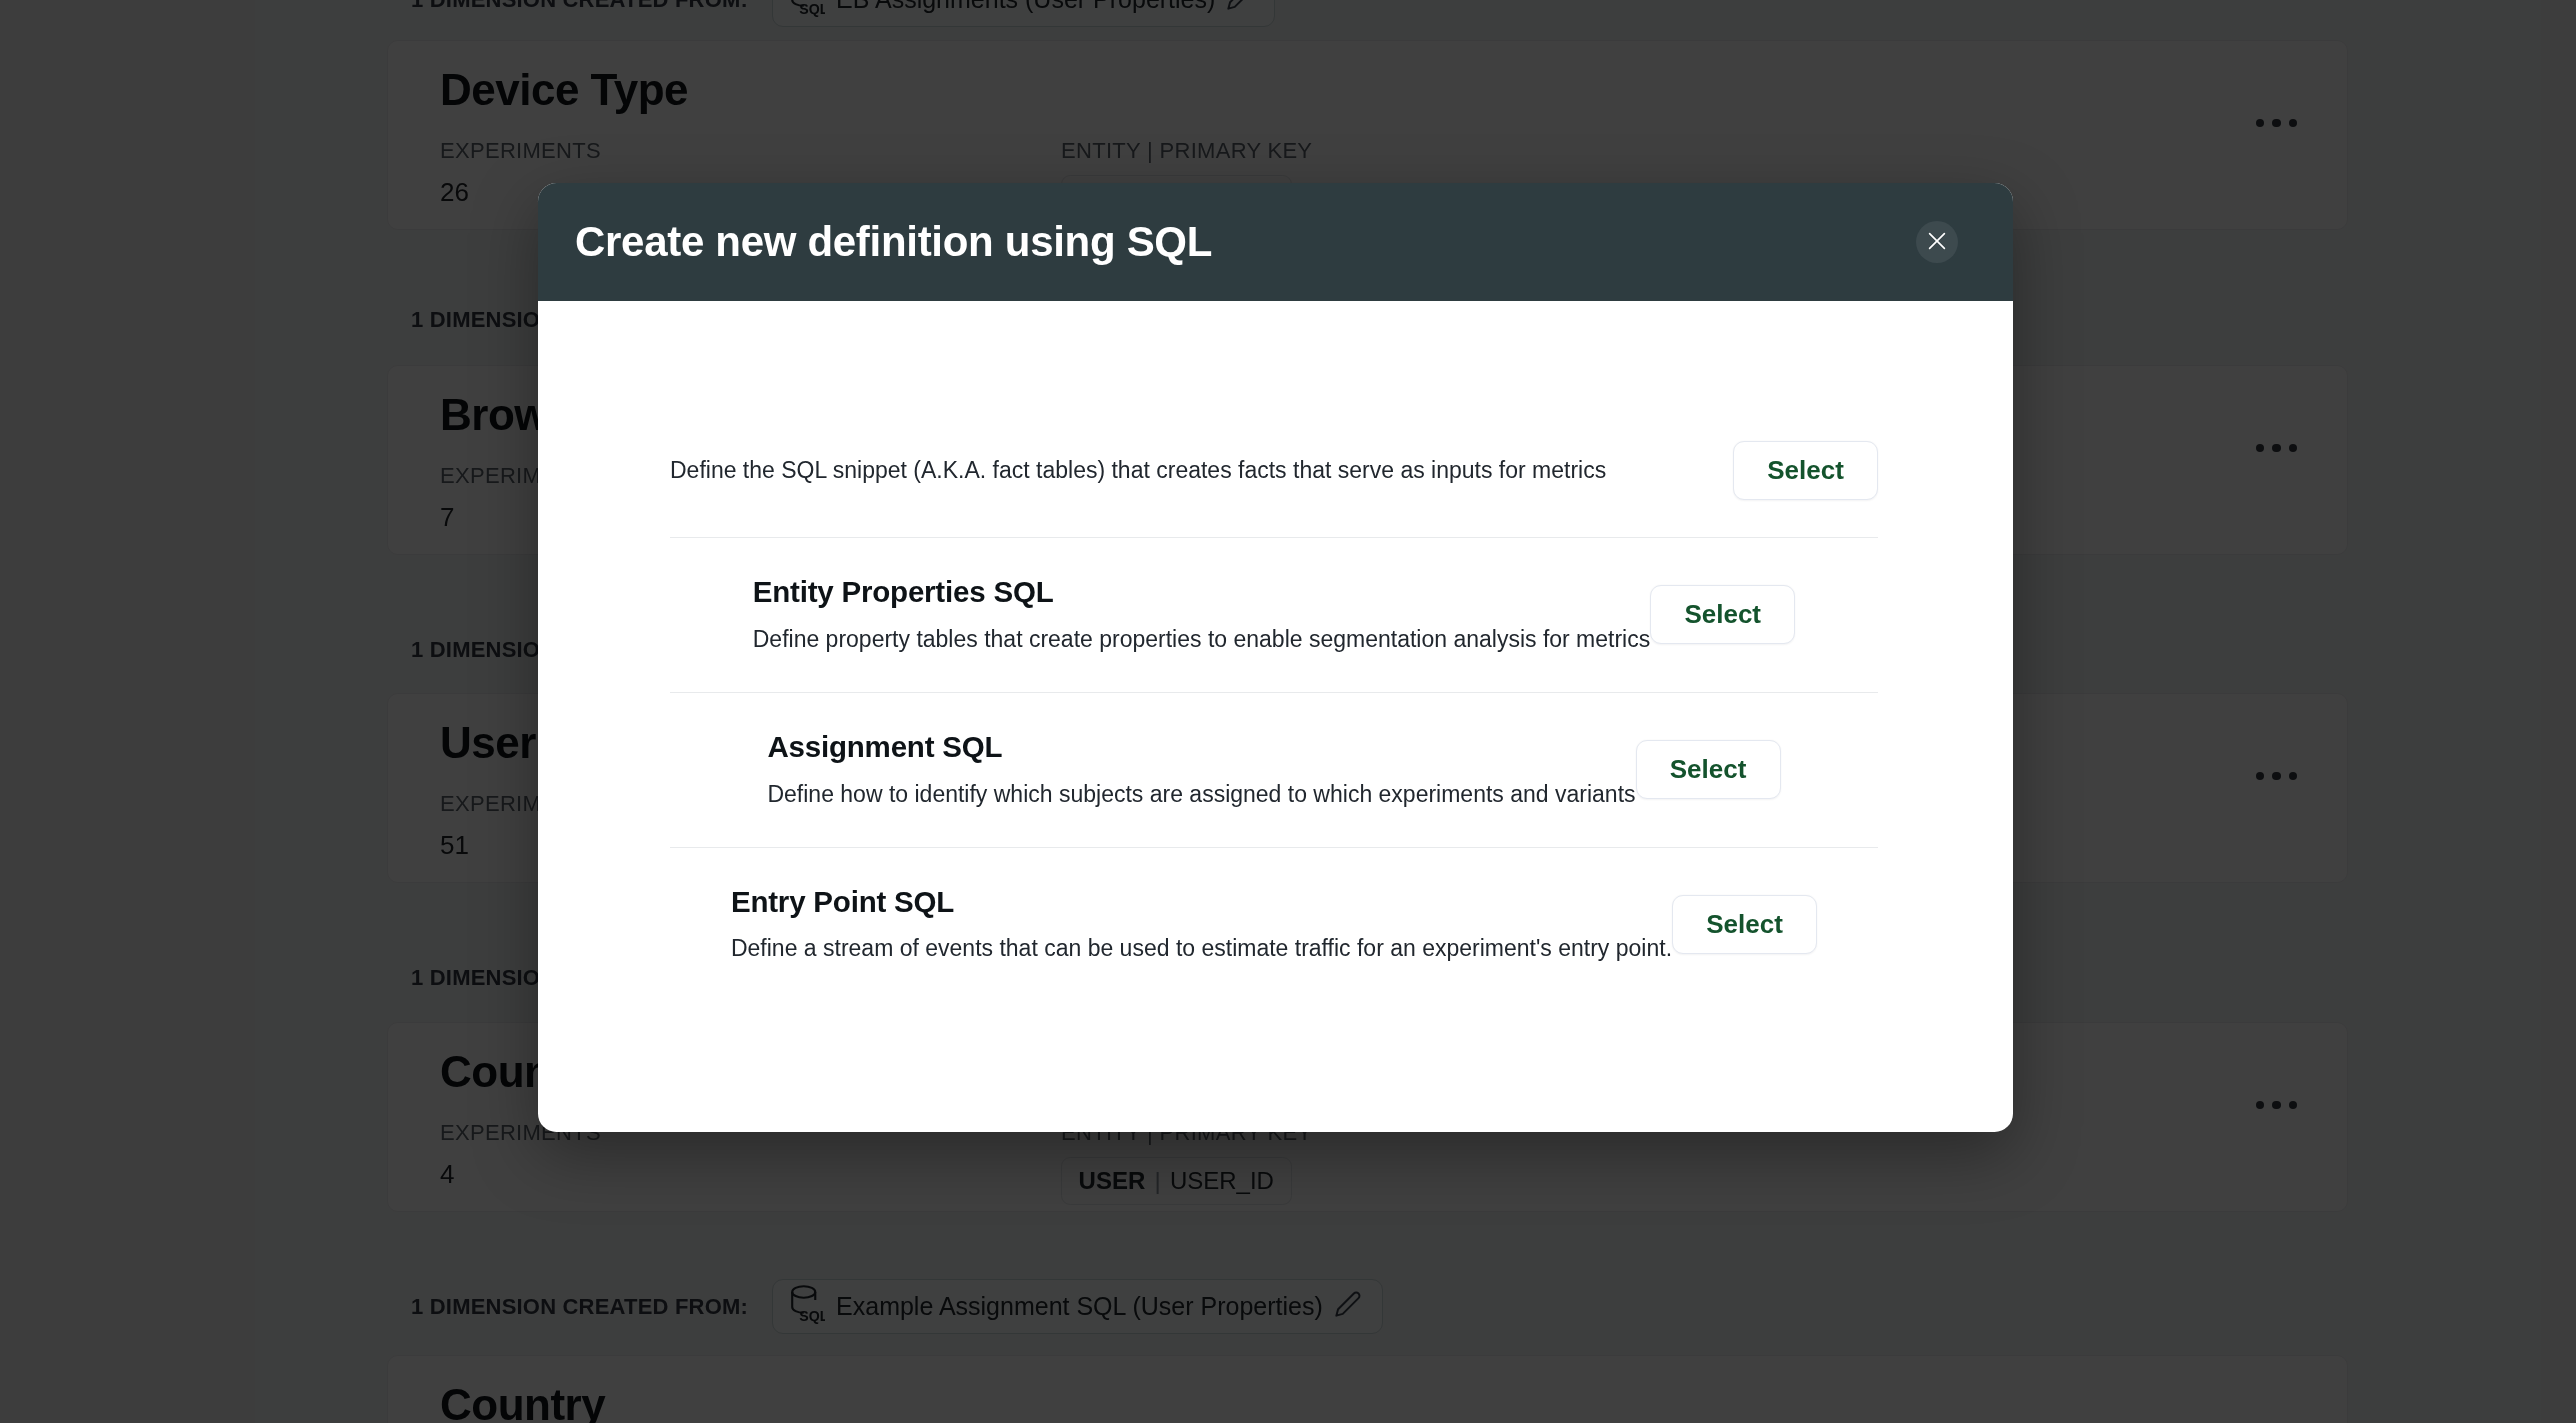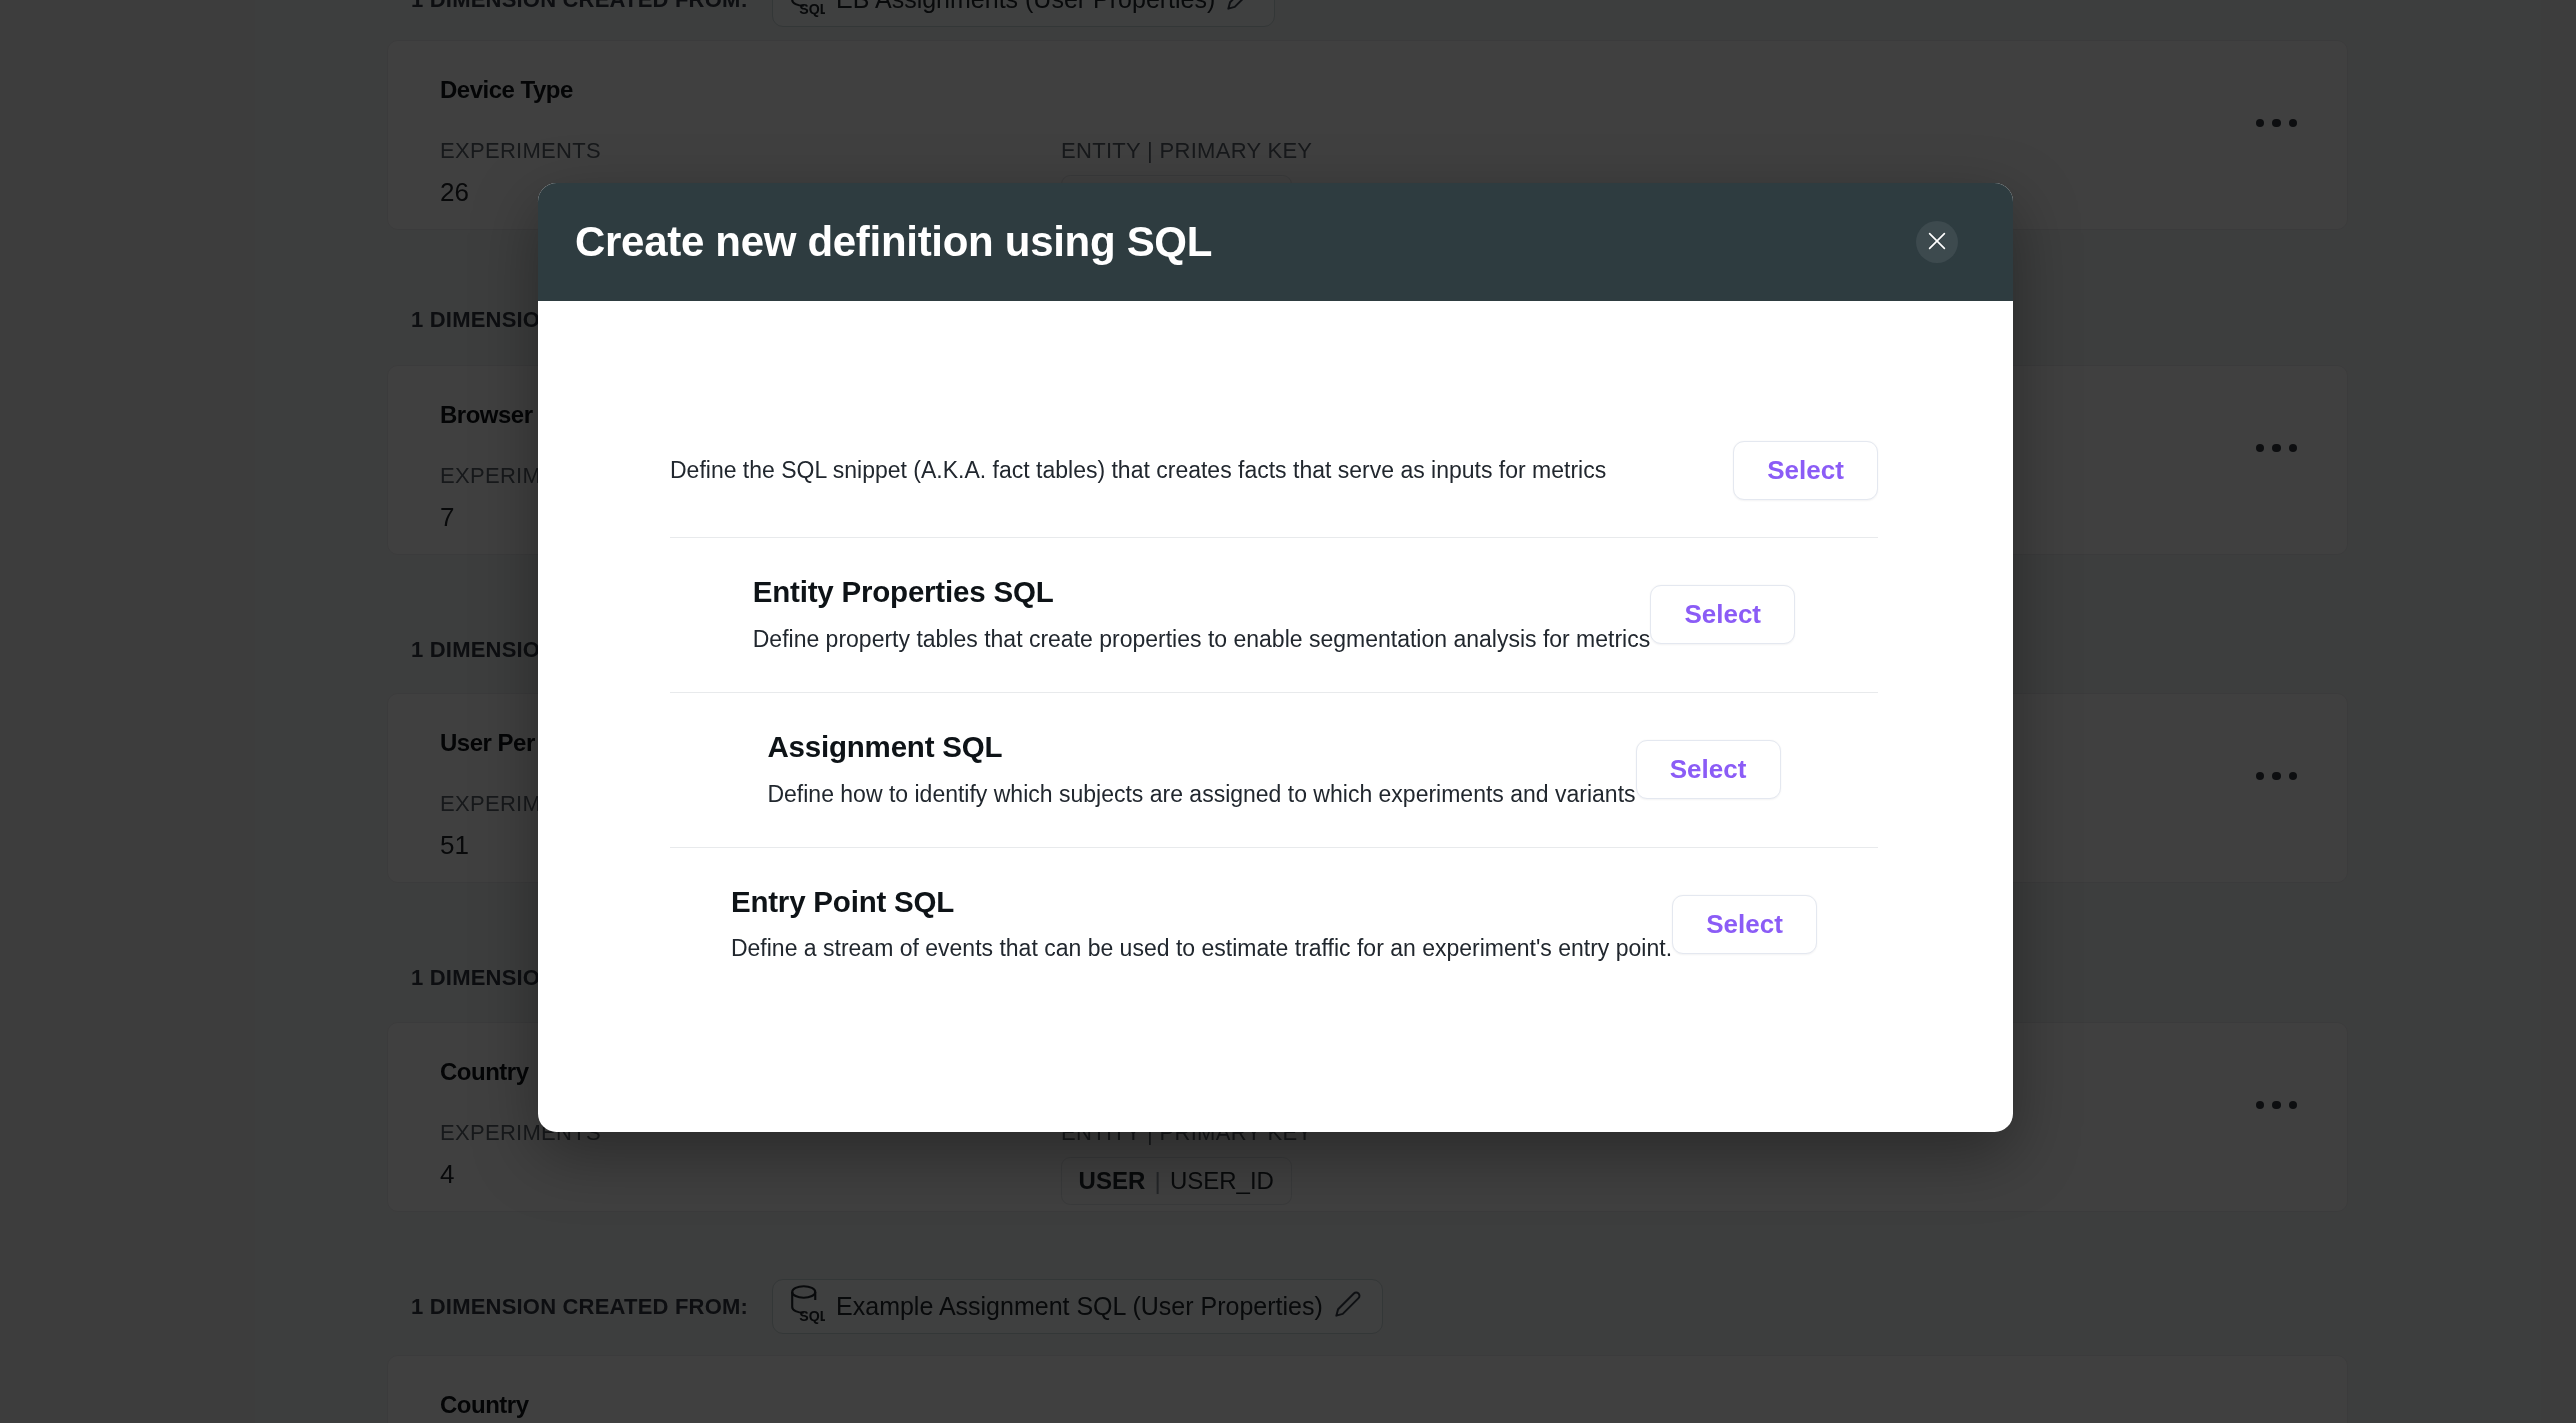--- a/index.html
+++ b/index.html
@@ -14,21 +14,21 @@
   
   .card {
     position: absolute;
     left: 387px; width: 1961px; height: 190px;
     background: #ffffff;
     border: 0.9px solid #ebecee;
     border-radius: 11px;
     padding: 28px 46px 0 52px;
   }
   .card h2 {
-    font-size: 24px; font-weight: 700; color: #101419;
+    font-size: 44px; font-weight: 700; color: #101419;
     letter-spacing: -0.5px; line-height: 41px;
   }
   .dots {
     position: absolute; right: 46px; top: 74px;
     display: flex; gap: 8.3px; align-items: center; cursor: pointer;
     padding: 3.7px;
   }
   .dots i { width: 8.3px; height: 8.3px; border-radius: 50%; background: #343a41; display: block; }
   .meta { display: flex; margin-top: 28px; }
   .meta .col-left { width: 621px; }
@@ -86,21 +86,21 @@
     display: flex; align-items: center; justify-content: space-between;
     padding: 37px 0;
   }
   .sql-row + .sql-row { border-top: 0.9px solid #e8eaec; justify-content: center; }
   .sql-info h3 { font-size: 29.5px; font-weight: 700; color: #0e1317; margin-bottom: 14.8px; letter-spacing: -0.2px; }
   .sql-info p { font-size: 23px; color: #21272e; line-height: 31px; }
   .select-btn {
     flex: 0 0 auto;
     width: 145px; height: 59px;
     background: #ffffff; border: 1.8px solid #e4e8f0; border-radius: 11px;
-    color: #8b5cf6; font-size: 26px; font-weight: 700;
+    color: #14532d; font-size: 26px; font-weight: 700;
     font-family: "Liberation Sans", sans-serif;
     cursor: pointer; box-shadow: 0 0.9px 1.8px rgba(16,24,40,0.05);
   }
 </style>
 </head>
 <body>
 
 <div class="stage">
 
   <div class="dim-row" style="top:-30px">

